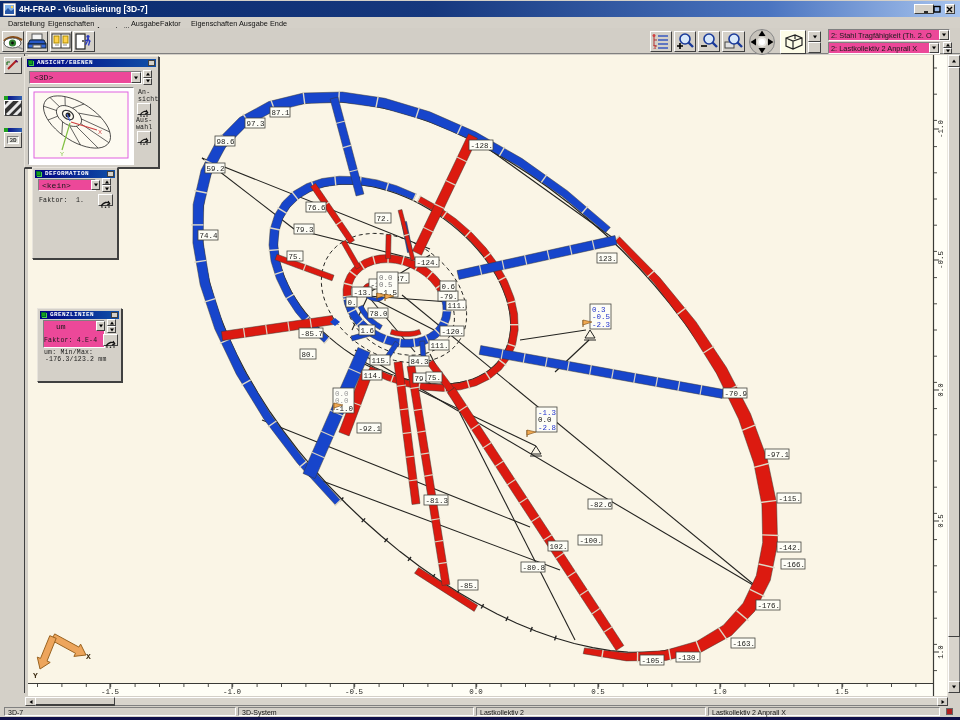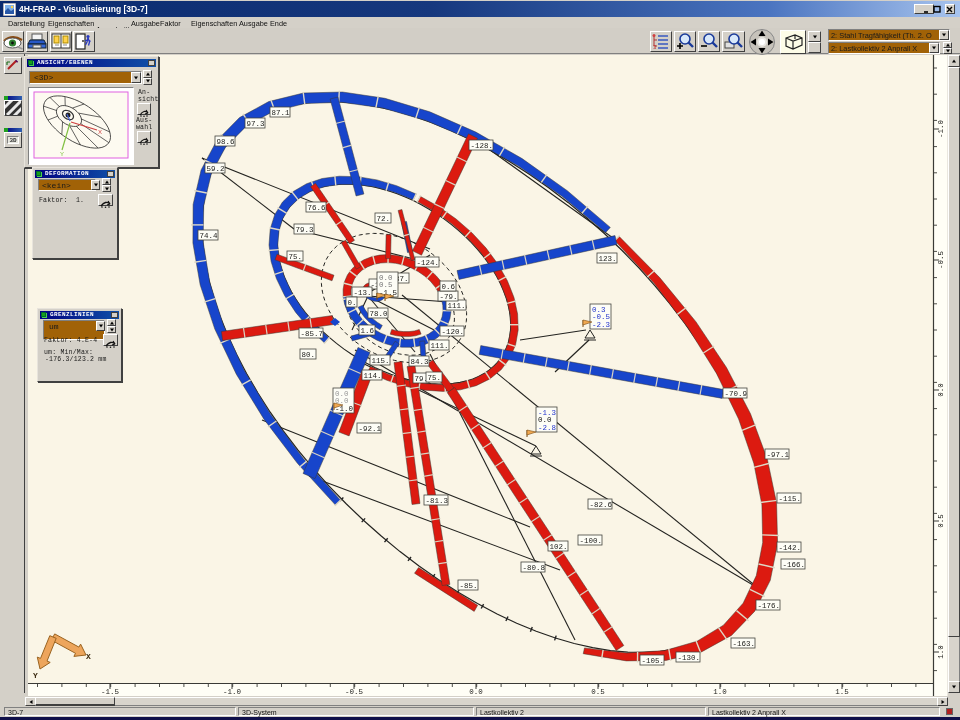--- a/index.html
+++ b/index.html
@@ -2,21 +2,21 @@
 <html><head><meta charset="utf-8"><style>
 *{margin:0;padding:0;box-sizing:border-box}
 body{width:960px;height:720px;overflow:hidden;background:#d4d0c8;font-family:"Liberation Sans",sans-serif;position:relative}
 .abs{position:absolute}
 .bevel{border-top:1px solid #fff;border-left:1px solid #fff;border-right:1px solid #404040;border-bottom:1px solid #404040;background:#d4d0c8}
 .sunk{border-top:1px solid #808080;border-left:1px solid #808080;border-right:1px solid #fff;border-bottom:1px solid #fff}
 .dlg{position:absolute;background:#d4d0c8;border:1px solid;border-color:#e8e4dc #404040 #404040 #e8e4dc;box-shadow:1px 1px 0 #404040}
 .dtitle{position:absolute;left:2px;right:2px;top:2px;height:8px;background:linear-gradient(90deg,#000080,#1050a8);color:#fff;font:bold 6px "Liberation Mono",monospace;line-height:8px;padding-left:10px;letter-spacing:.4px}
 .dico{position:absolute;left:3px;top:3px;width:5px;height:5px;background:#18a018;border:1px solid #063;box-shadow:1px 1px 0 #4ad04a}
 .dx{position:absolute;right:3px;top:3px;width:7px;height:6px;background:#d4d0c8;border:1px solid #404040;font:bold 5px "Liberation Sans";text-align:center;line-height:5px}
-.combo{position:absolute;background:#a16207;border:1px solid;border-color:#808080 #fff #fff #808080;font:8px "Liberation Mono",monospace;color:#1a1a1a;white-space:nowrap;overflow:hidden}
+.combo{position:absolute;background:#ec4899;border:1px solid;border-color:#808080 #fff #fff #808080;font:8px "Liberation Mono",monospace;color:#1a1a1a;white-space:nowrap;overflow:hidden}
 .cdd{position:absolute;background:#d4d0c8;border:1px solid;border-color:#fff #404040 #404040 #fff;text-align:center}
 .spin{position:absolute;width:9px}
 .spin b{display:block;height:50%;background:#d4d0c8;border:1px solid;border-color:#fff #404040 #404040 #fff;position:relative}
 .arr{width:0;height:0;position:absolute;left:50%;top:50%;transform:translate(-50%,-50%)}
 .au{border-left:2px solid transparent;border-right:2px solid transparent;border-bottom:3px solid #000}
 .ad{border-left:2px solid transparent;border-right:2px solid transparent;border-top:3px solid #000}
 .dtext{position:absolute;font:6.5px "Liberation Mono",monospace;color:#1a1a1a;letter-spacing:.2px}
 .rbtn{position:absolute;background:#d4d0c8;border:1px solid;border-color:#fff #404040 #404040 #fff}
 </style></head><body>
 
@@ -699,21 +699,21 @@
         <circle cx="3" cy="8" r="0.8" fill="#111"></circle>
         <circle cx="6.5" cy="8.3" r="0.8" fill="#111"></circle>
         <circle cx="10" cy="8" r="0.8" fill="#111"></circle>
       </svg></div>
 </div>
 
 <div class="dlg" style="left:37px;top:308px;width:85px;height:74px">
  <div class="dtitle">GRENZLINIEN</div>
     <div class="dico"></div>
     <div class="dx"></div>
- <div class="combo" style="left:5px;top:11px;width:62px;height:20px;line-height:11px;padding-left:5px">um</div>
+ <div class="combo" style="left:5px;top:11px;width:62px;height:28px;line-height:11px;padding-left:12px">um</div>
  <div class="cdd" style="left:58px;top:12px;width:9px;height:10px">
       <i class="arr ad"></i>
     </div>
  <div class="spin" style="left:69px;top:10px;height:14px">
       <b>
         <i class="arr au"></i>
       </b>
       <b>
         <i class="arr ad"></i>
       </b>

